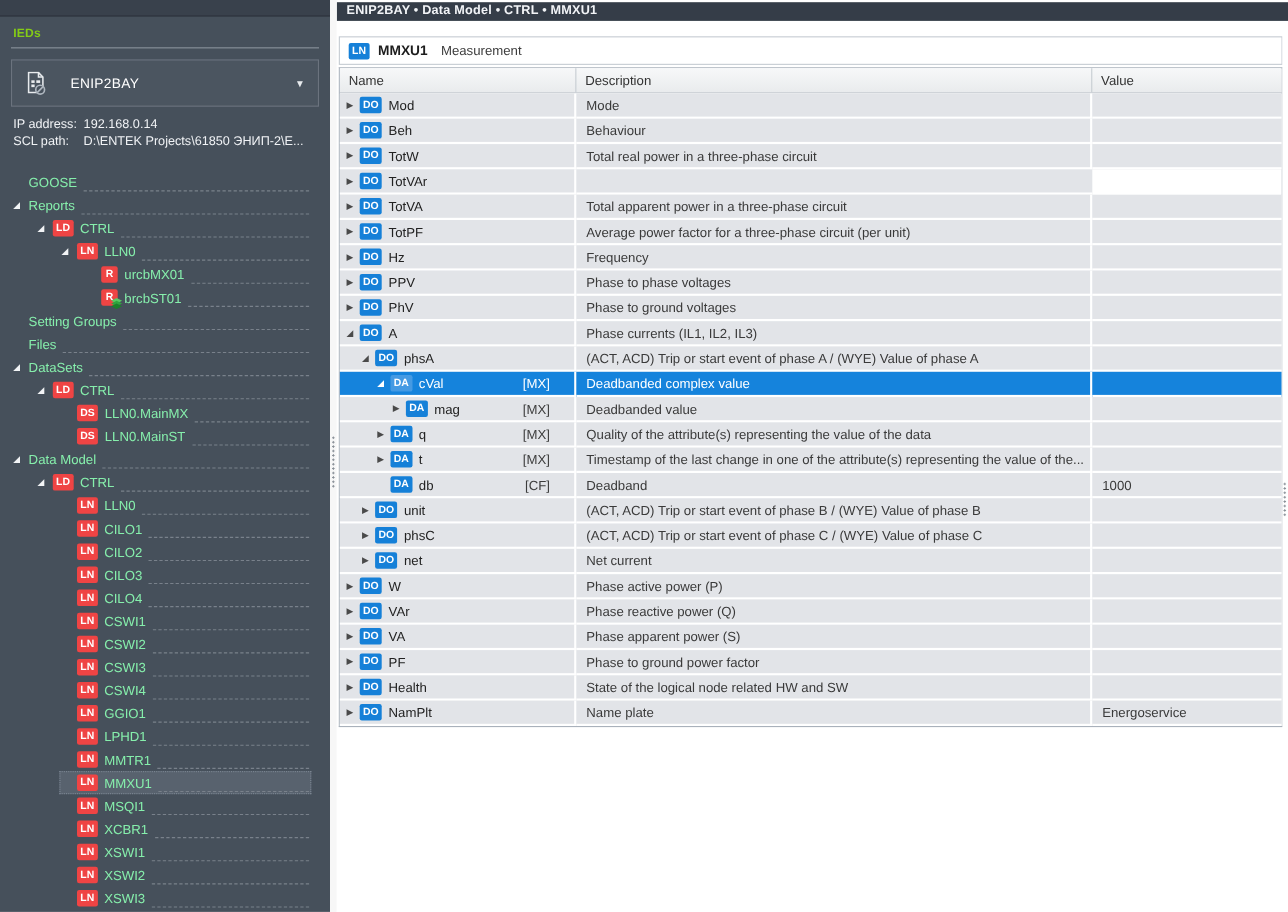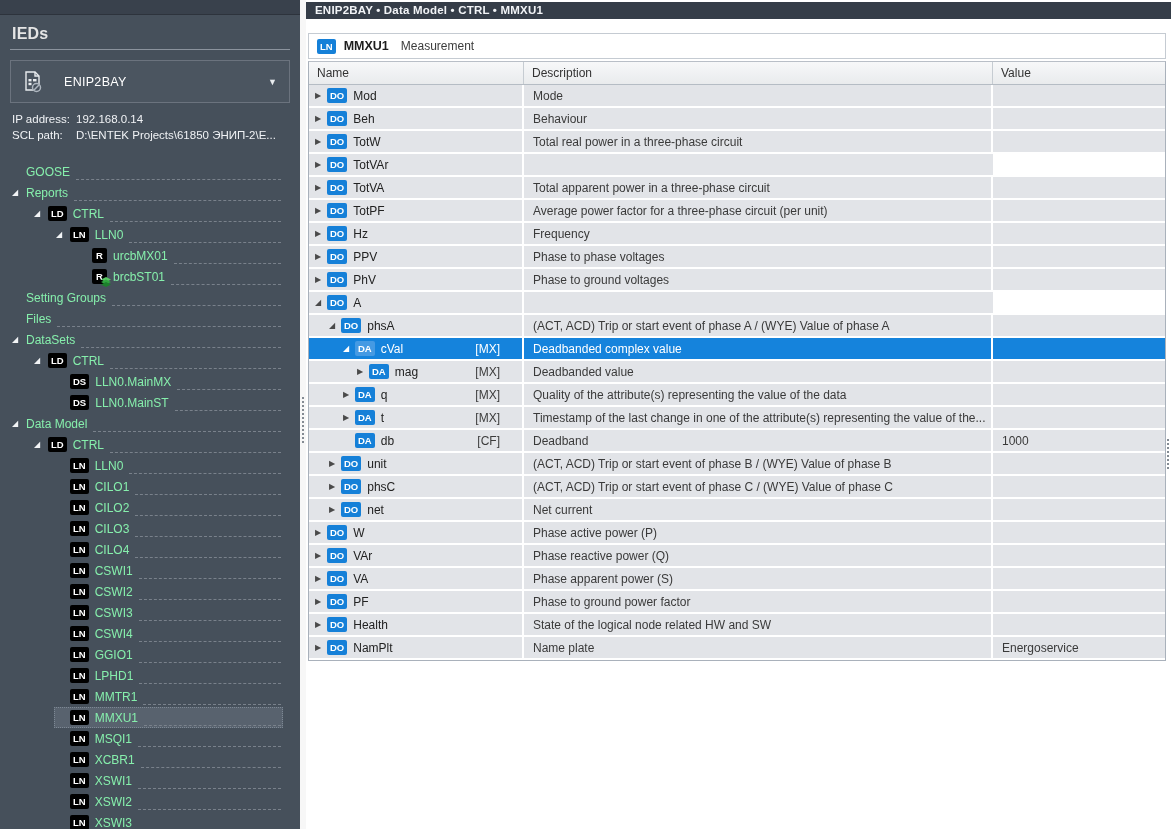--- a/index.html
+++ b/index.html
@@ -3,37 +3,37 @@
 <meta charset="utf-8">
 <style>
   * { margin:0; padding:0; box-sizing:border-box; }
   html,body { width:1171px; height:829px; overflow:hidden; background:#fff;
               font-family:"Liberation Sans","DejaVu Sans",sans-serif; }
   .app { position:relative; width:1171px; height:829px; display:flex; background:#fff; }
 
   
   .sidebar { width:300px; height:829px; background:#46505b; flex:none; display:flex; flex-direction:column; overflow:hidden; }
   .sb-topstrip { height:15px; background:#39414c; border-bottom:1px solid #2d333c; flex:none; }
-  .sb-title { color:#e5e5e5; font-size:16px; font-weight:bold; padding:10px 12px 6px 12px; letter-spacing:.2px; }
+  .sb-title { color:#84cc16; font-size:11px; font-weight:bold; padding:10px 12px 6px 12px; letter-spacing:.2px; }
   .sb-rule { height:1px; background:#8b939d; margin:0 10px 10px 10px; }
   .ied-select { margin:0 10px; height:43px; background:#4b5560; border:1px solid #6b737e; display:flex; align-items:center; padding:0 12px; cursor:pointer; }
   .ied-select .dev-label { color:#fff; font-size:12.5px; margin-left:22px; letter-spacing:.3px; }
   .ied-select .caret { margin-left:auto; color:#e8ebee; font-size:9px; }
   .sb-info { padding:8px 12px 4px 12px; }
   .info-row { display:flex; font-size:11.5px; color:#f0f2f5; line-height:16px; }
   .info-row .ilabel { width:64px; flex:none; }
   .info-row .ivalue { white-space:nowrap; overflow:hidden; }
 
   .tree { margin-top:14px; flex:1; overflow:hidden; }
   .trow { display:flex; align-items:center; height:21px; margin-right:17px; cursor:default; }
   .tinner { display:flex; align-items:center; flex:1; height:21px; padding:0 2px; }
   .tinner.sel { background:#58626e; outline:1px dotted #7d8894; outline-offset:-1px; }
   .texp { width:14px; flex:none; color:#f2f4f6; font-size:8px; line-height:21px; text-align:left; }
   .texp.hidden { visibility:hidden; }
-  .tbadge { position:relative; flex:none; background:#000000; color:#fff; font-size:9.5px; font-weight:bold;
+  .tbadge { position:relative; flex:none; background:#ef4444; color:#fff; font-size:9.5px; font-weight:bold;
             line-height:13px; padding:1px 3px; border-radius:2px; margin-right:6px; min-width:15px; text-align:center; }
   .tbadge svg.layers { position:absolute; right:-5px; bottom:-3px; }
   .tlabel { color:#86efac; font-size:12px; white-space:nowrap; }
   .tleader { flex:1; margin:0 0 2px 6px; align-self:flex-end; border-bottom:1px dashed #79818b; height:4px; }
 
   
   .lsplit { width:6px; flex:none; background:#f7f7f7; position:relative; }
   .lsplit .grip { position:absolute; left:1px; top:396px; width:4px; height:48px;
                   background-image:radial-gradient(#848b93 0.9px, transparent 1px); background-size:4px 4px; }
   .rstrip { width:5px; flex:none; background:#fff; position:relative; }
@@ -578,20 +578,21 @@
     <div class="cell c-val"></div>
   </div>
 
   <div class="row">
     <div class="cell c-name" style="padding-left: 6px;">
       <span class="exp">◢</span>
       <span class="rbadge">DO</span>
       <span class="rname">A</span>
       <span class="rtag"></span>
     </div>
+    <div class="cell c-desc">Phase currents (IL1, IL2, IL3)</div>
     <div class="cell c-val"></div>
   </div>
 
   <div class="row">
     <div class="cell c-name" style="padding-left: 20px;">
       <span class="exp">◢</span>
       <span class="rbadge">DO</span>
       <span class="rname">phsA</span>
       <span class="rtag"></span>
     </div>

